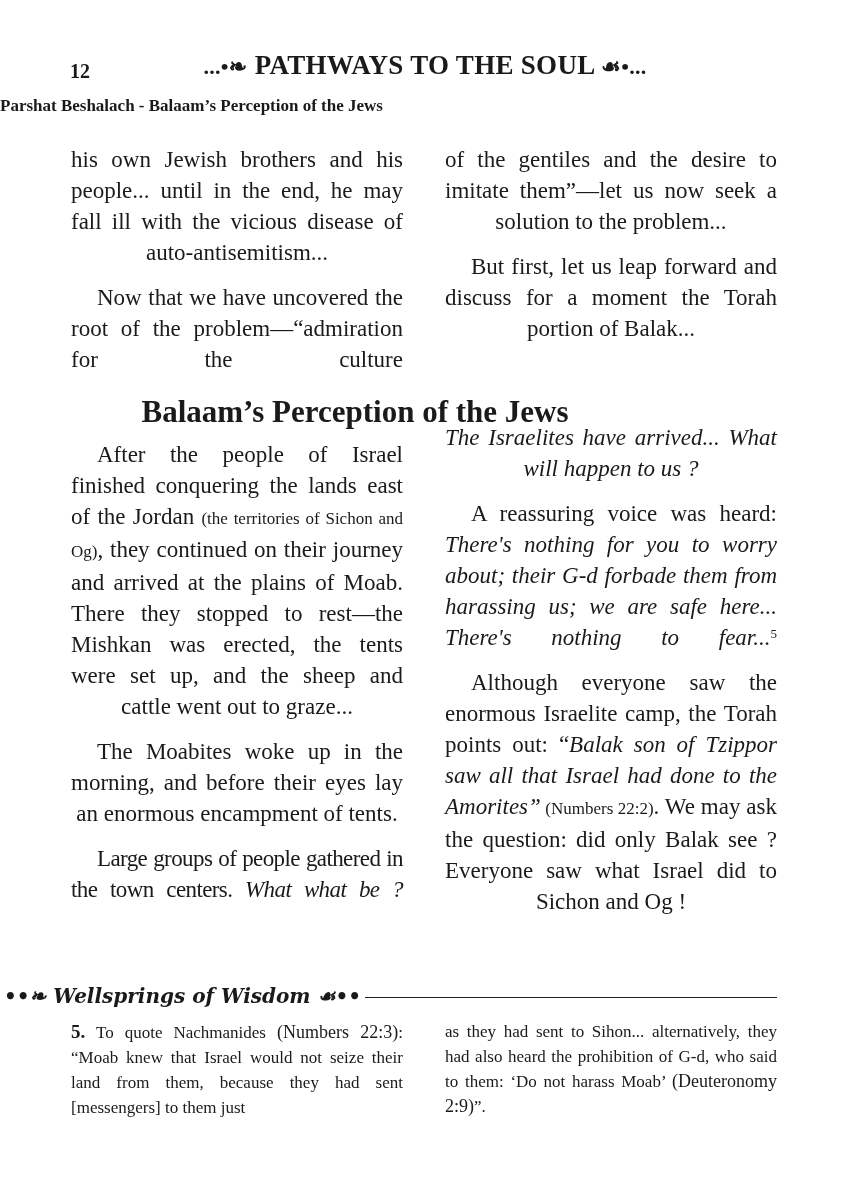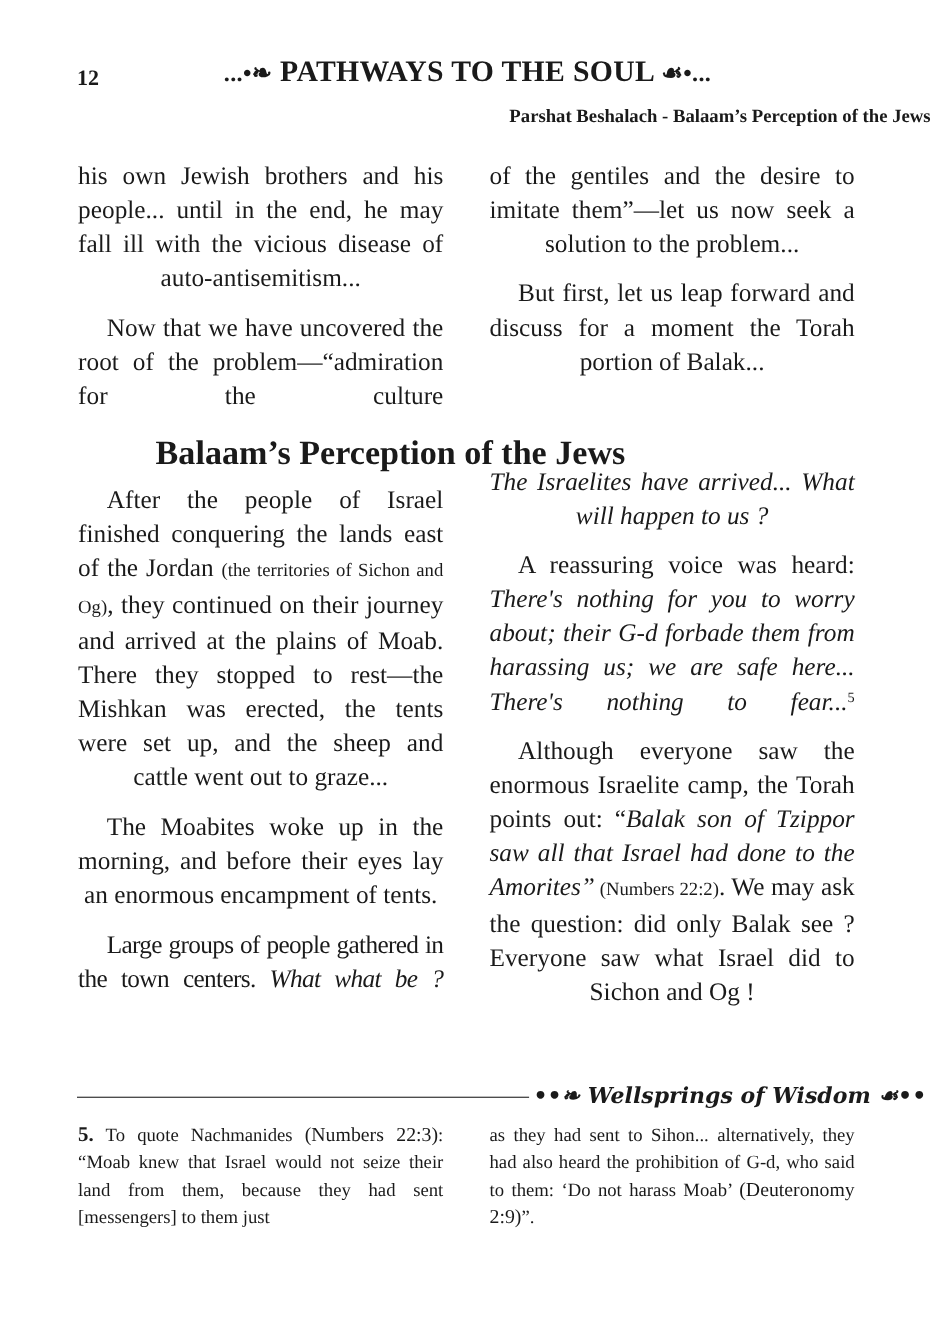--- a/index.html
+++ b/index.html
@@ -2,33 +2,33 @@
 <html><head>
 <meta charset="utf-8">
 <style>
   html, body { margin: 0; padding: 0; background: #ffffff; }
   body { width: 846px; height: 1200px; position: relative; overflow: hidden; color: #1a1a1a;
          font-family: "Liberation Serif", "DejaVu Serif", serif; }
   .page-num { position: absolute; left: 70px; top: 60px; font-size: 20px; font-weight: bold; }
   .running-title { position: absolute; left: 130px; top: 50px; width: 590px; text-align: center;
                    font-size: 27px; font-weight: bold; letter-spacing: 0.3px; white-space: nowrap; }
   .orn { font-weight: bold; font-size: 22px; }
-  .subtitle { position: absolute; left: 0; top: 96px; width: 846px; text-align: right;
+  .subtitle { position: absolute; left: 0; top: 96px; width: 846px; text-align: left;
               font-size: 17px; font-weight: bold; }
   .col { position: absolute; width: 332px; font-size: 23px; line-height: 31px; }
   .col p { margin: 0 0 14px 0; text-align: justify; text-align-last: center; }
   .col p.indent { text-indent: 26px; }
   .col p.noend { text-align-last: justify; }
   .small { font-size: 17px; }
   .it { font-style: italic; }
   sup { font-size: 13px; vertical-align: 7px; line-height: 0; }
   .section-heading { position: absolute; left: 0; top: 394px; width: 710px; text-align: center;
                      font-size: 31px; font-weight: bold; }
   .footer-rule { position: absolute; left: 70px; top: 997px; width: 707px; height: 1px; background: #222; }
-  .footer-title { position: absolute; left: 0; top: 984px; width: 846px; text-align: right; }
+  .footer-title { position: absolute; left: 0; top: 984px; width: 846px; text-align: left; }
   .footer-title span.txt { background: #fff; padding: 0 4px; font-size: 20px; font-style: italic; font-weight: bold;
                            font-family: "DejaVu Serif", serif; }
   .fn { position: absolute; width: 332px; font-size: 17px; line-height: 25px; text-align: justify; }
   .fn .num { font-weight: bold; font-size: 19px; }
   .fn .smaller { font-size: 18px; }
 </style>
 </head>
 <body>
 
 <div class="page-num">12</div>

